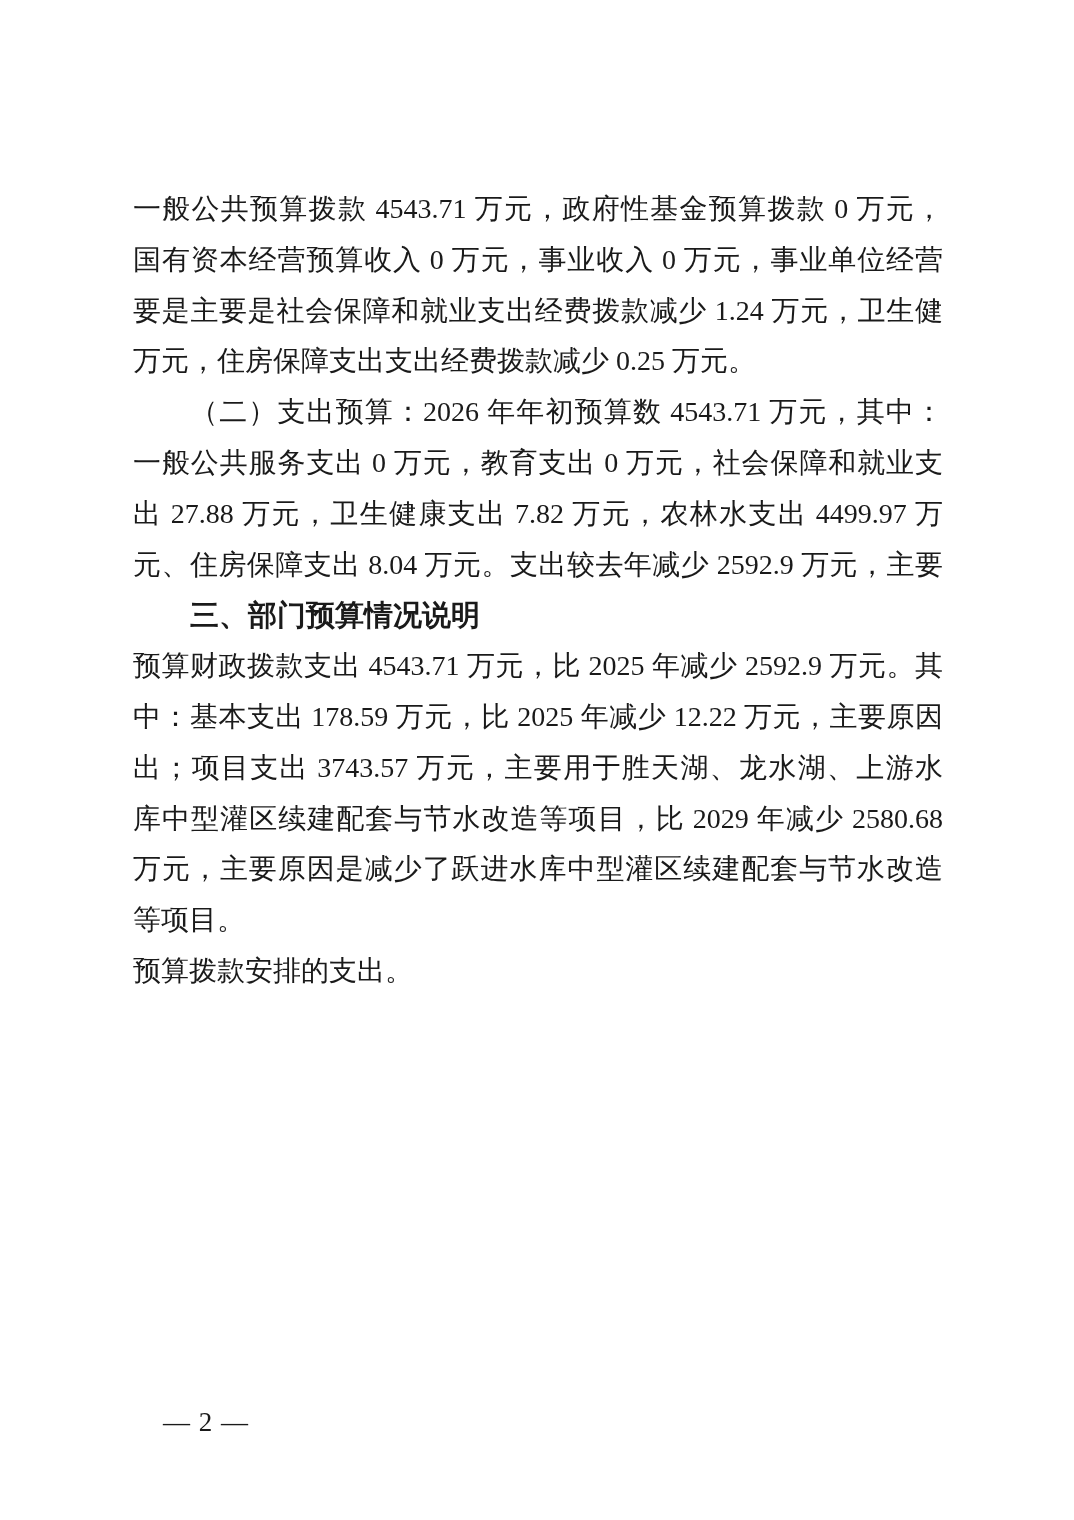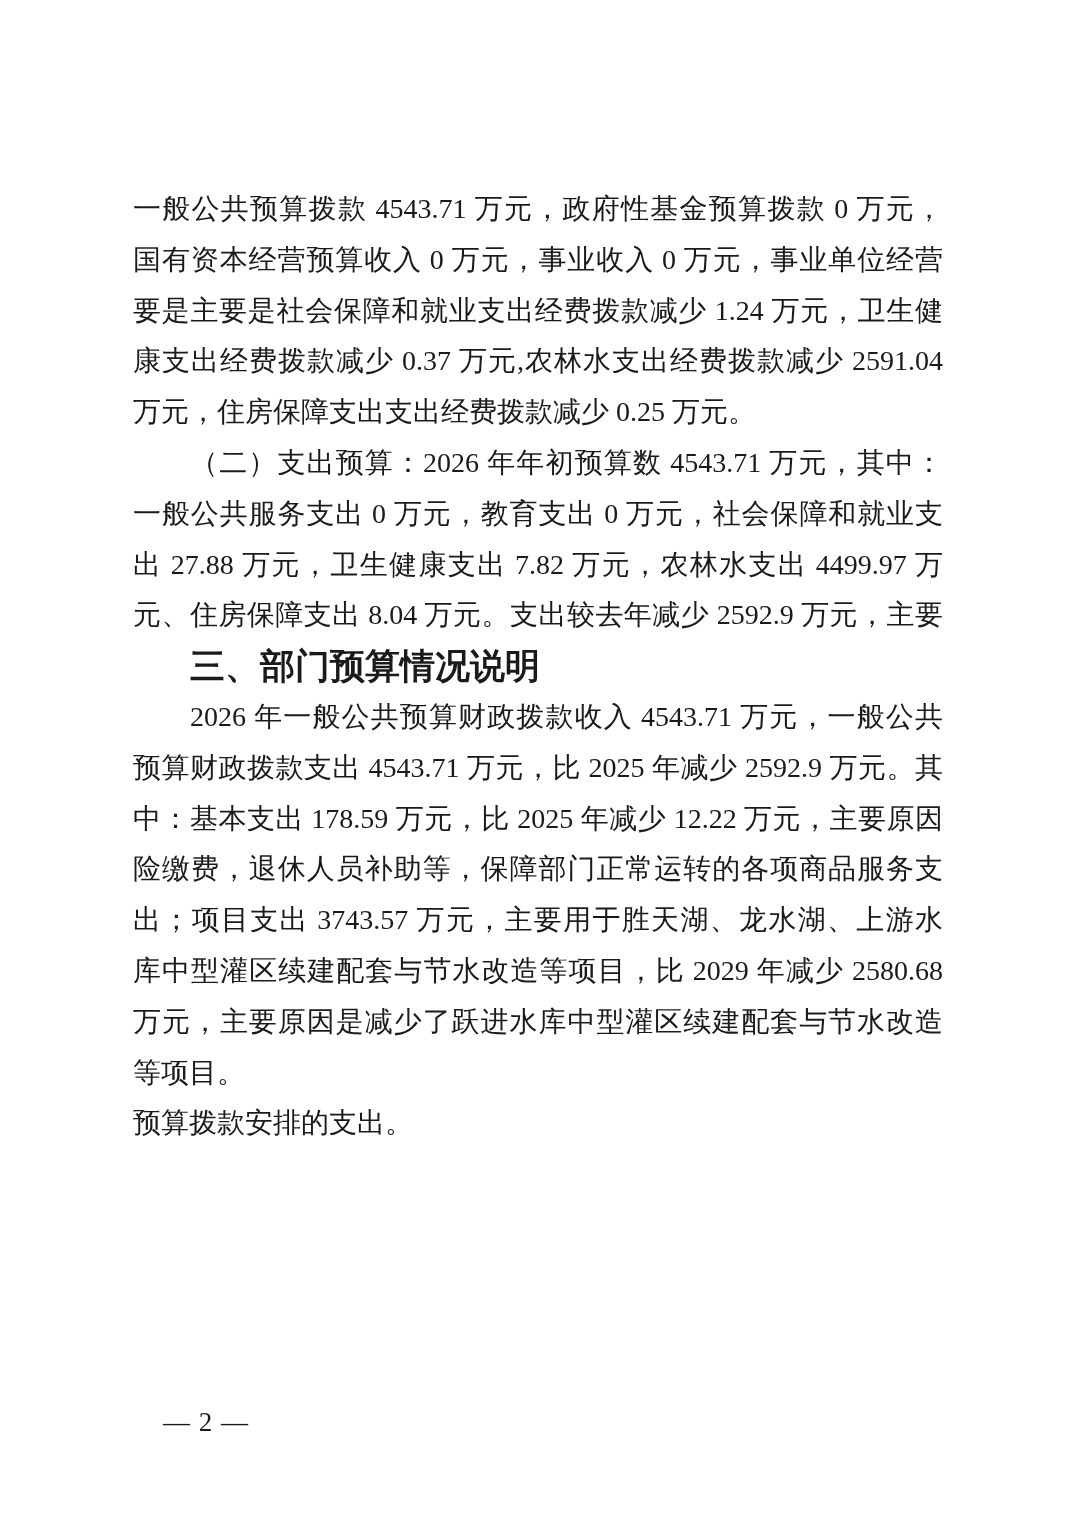--- a/index.html
+++ b/index.html
@@ -35,21 +35,21 @@
   .line.end {
     text-align: center;
     text-align-last: left;
   }
   .line.indent {
     padding-left: 57px;
   }
   .line.heading {
     font-family: "Liberation Sans", "DejaVu Sans", sans-serif;
     font-weight: 700;
-    font-size: 35px;
+    font-size: 29px;
     text-align: right;
     text-align-last: left;
   }
   .lead {
     font-weight: 400;
   }
   .page-number {
     position: absolute;
     left: 163px;
     top: 1405px;
@@ -61,34 +61,31 @@
   }
 </style>
 </head>
 <body>
 
 <div class="sheet">
   <main class="text-block">
     <div class="line">一般公共预算拨款 4543.71 万元，政府性基金预算拨款 0 万元，</div>
     <div class="line">国有资本经营预算收入 0 万元，事业收入 0 万元，事业单位经营</div>
     <div class="line">要是主要是社会保障和就业支出经费拨款减少 1.24 万元，卫生健</div>
-    <div class="line">康支出经费拨款减少 0.37 万元,农林水支出经费拨款减少 2591.04</div>
     <div class="line end">万元，住房保障支出支出经费拨款减少 0.25 万元。</div>
 
     <div class="line indent"><span class="lead">（二）支出预算：</span><span>2026 年年初预算数 4543.71 万元，其中：</span></div>
     <div class="line">一般公共服务支出 0 万元，教育支出 0 万元，社会保障和就业支</div>
     <div class="line">出 27.88 万元，卫生健康支出 7.82 万元，农林水支出 4499.97 万</div>
     <div class="line">元、住房保障支出 8.04 万元。支出较去年减少 2592.9 万元，主要</div>
 
     <div class="line heading indent">三、部门预算情况说明</div>
 
-    <div class="line indent">2026 年一般公共预算财政拨款收入 4543.71 万元，一般公共</div>
     <div class="line">预算财政拨款支出 4543.71 万元，比 2025 年减少 2592.9 万元。其</div>
     <div class="line">中：基本支出 178.59 万元，比 2025 年减少 12.22 万元，主要原因</div>
-    <div class="line">险缴费，退休人员补助等，保障部门正常运转的各项商品服务支</div>
     <div class="line">出；项目支出 3743.57 万元，主要用于胜天湖、龙水湖、上游水</div>
     <div class="line">库中型灌区续建配套与节水改造等项目，比 2029 年减少 2580.68</div>
     <div class="line">万元，主要原因是减少了跃进水库中型灌区续建配套与节水改造</div>
     <div class="line end">等项目。</div>
 
     <div class="line end">预算拨款安排的支出。</div>
   </main>
 
   <footer>
     <div class="page-number">— 2 —</div>

